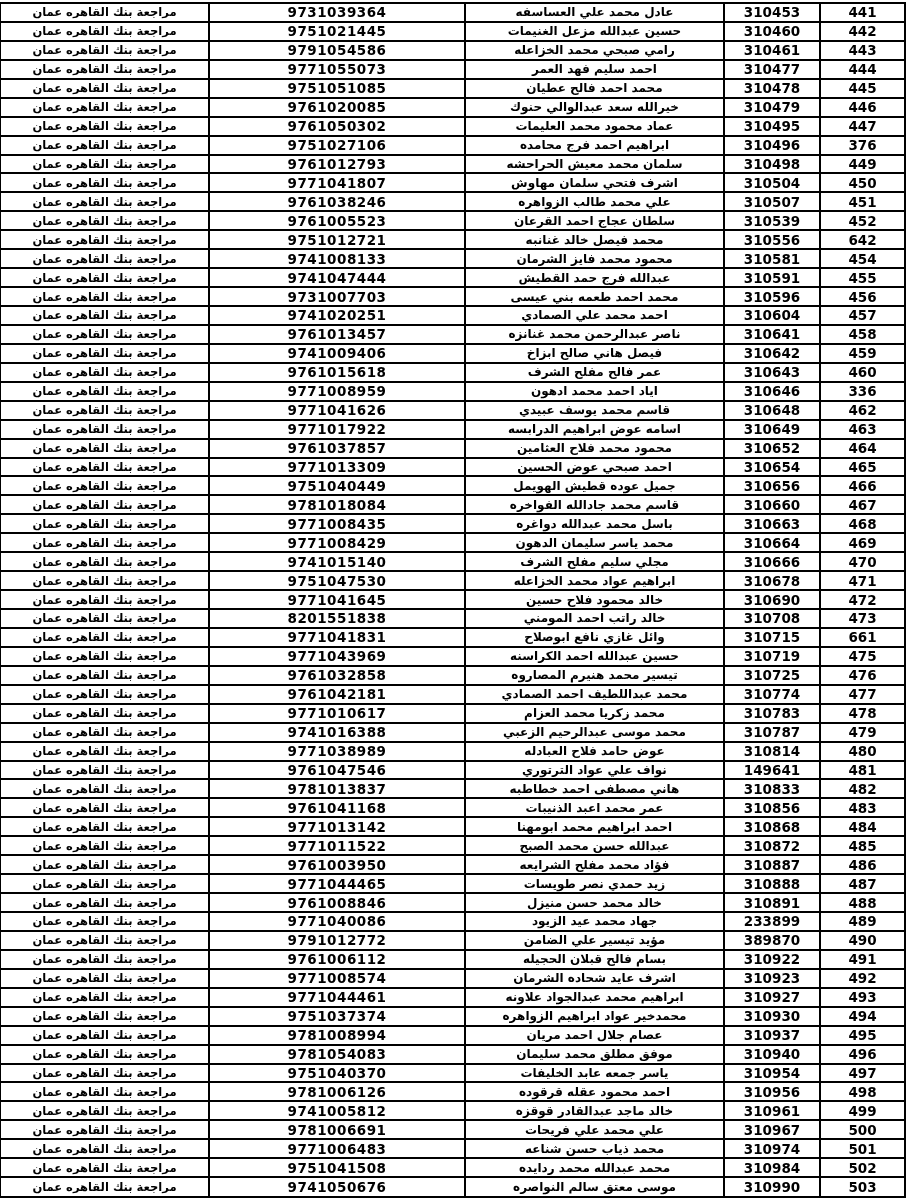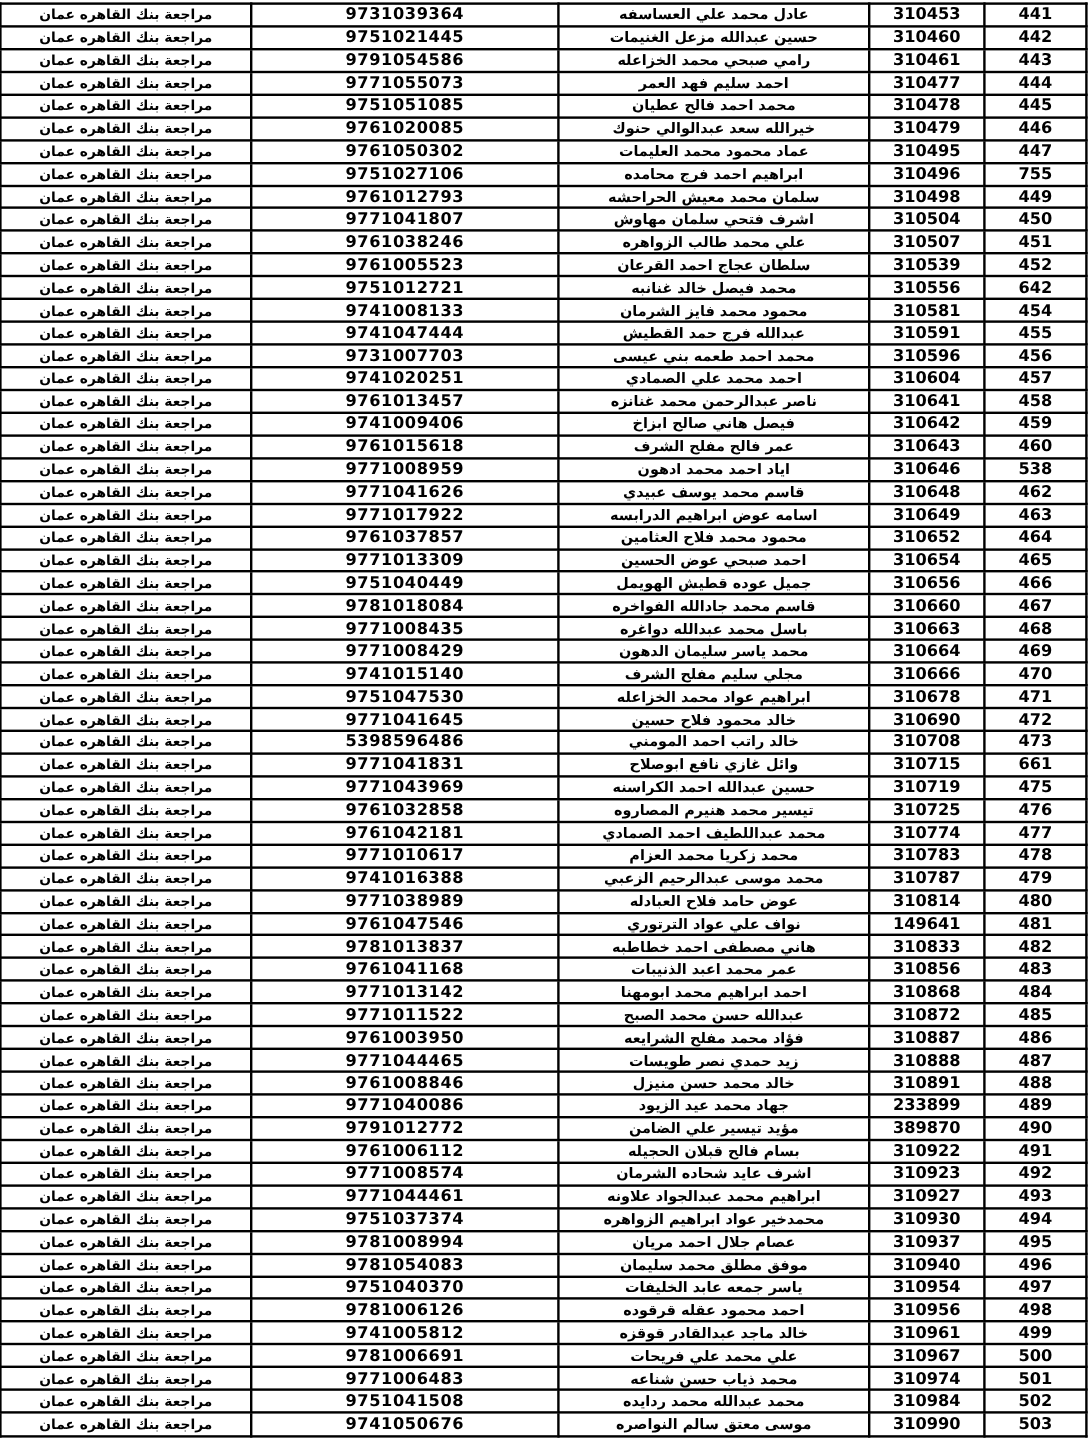--- a/index.html
+++ b/index.html
@@ -107,21 +107,21 @@
           <td class="note-cell" dir="rtl">مراجعة بنك القاهره عمان</td>
         </tr>
         <tr>
           <td class="serial-cell" dir="ltr">447</td>
           <td class="file-number-cell" dir="ltr">310495</td>
           <td class="name-cell" dir="rtl">عماد محمود محمد العليمات</td>
           <td class="national-id-cell" dir="ltr">9761050302</td>
           <td class="note-cell" dir="rtl">مراجعة بنك القاهره عمان</td>
         </tr>
         <tr>
-          <td class="serial-cell" dir="ltr">755</td>
+          <td class="serial-cell" dir="ltr">376</td>
           <td class="file-number-cell" dir="ltr">310496</td>
           <td class="name-cell" dir="rtl">ابراهيم احمد فرج محامده</td>
           <td class="national-id-cell" dir="ltr">9751027106</td>
           <td class="note-cell" dir="rtl">مراجعة بنك القاهره عمان</td>
         </tr>
         <tr>
           <td class="serial-cell" dir="ltr">449</td>
           <td class="file-number-cell" dir="ltr">310498</td>
           <td class="name-cell" dir="rtl">سلمان محمد معيش الحراحشه</td>
           <td class="national-id-cell" dir="ltr">9761012793</td>
@@ -198,21 +198,21 @@
           <td class="note-cell" dir="rtl">مراجعة بنك القاهره عمان</td>
         </tr>
         <tr>
           <td class="serial-cell" dir="ltr">460</td>
           <td class="file-number-cell" dir="ltr">310643</td>
           <td class="name-cell" dir="rtl">عمر فالح مفلح الشرف</td>
           <td class="national-id-cell" dir="ltr">9761015618</td>
           <td class="note-cell" dir="rtl">مراجعة بنك القاهره عمان</td>
         </tr>
         <tr>
-          <td class="serial-cell" dir="ltr">538</td>
+          <td class="serial-cell" dir="ltr">336</td>
           <td class="file-number-cell" dir="ltr">310646</td>
           <td class="name-cell" dir="rtl">اياد احمد محمد ادهون</td>
           <td class="national-id-cell" dir="ltr">9771008959</td>
           <td class="note-cell" dir="rtl">مراجعة بنك القاهره عمان</td>
         </tr>
         <tr>
           <td class="serial-cell" dir="ltr">462</td>
           <td class="file-number-cell" dir="ltr">310648</td>
           <td class="name-cell" dir="rtl">قاسم محمد يوسف عبيدي</td>
           <td class="national-id-cell" dir="ltr">9771041626</td>
@@ -285,21 +285,21 @@
           <td class="serial-cell" dir="ltr">472</td>
           <td class="file-number-cell" dir="ltr">310690</td>
           <td class="name-cell" dir="rtl">خالد محمود فلاح حسين</td>
           <td class="national-id-cell" dir="ltr">9771041645</td>
           <td class="note-cell" dir="rtl">مراجعة بنك القاهره عمان</td>
         </tr>
         <tr>
           <td class="serial-cell" dir="ltr">473</td>
           <td class="file-number-cell" dir="ltr">310708</td>
           <td class="name-cell" dir="rtl">خالد راتب احمد المومني</td>
-          <td class="national-id-cell" dir="ltr">5398596486</td>
+          <td class="national-id-cell" dir="ltr">8201551838</td>
           <td class="note-cell" dir="rtl">مراجعة بنك القاهره عمان</td>
         </tr>
         <tr>
           <td class="serial-cell" dir="ltr">661</td>
           <td class="file-number-cell" dir="ltr">310715</td>
           <td class="name-cell" dir="rtl">وائل غازي نافع ابوصلاح</td>
           <td class="national-id-cell" dir="ltr">9771041831</td>
           <td class="note-cell" dir="rtl">مراجعة بنك القاهره عمان</td>
         </tr>
         <tr>

